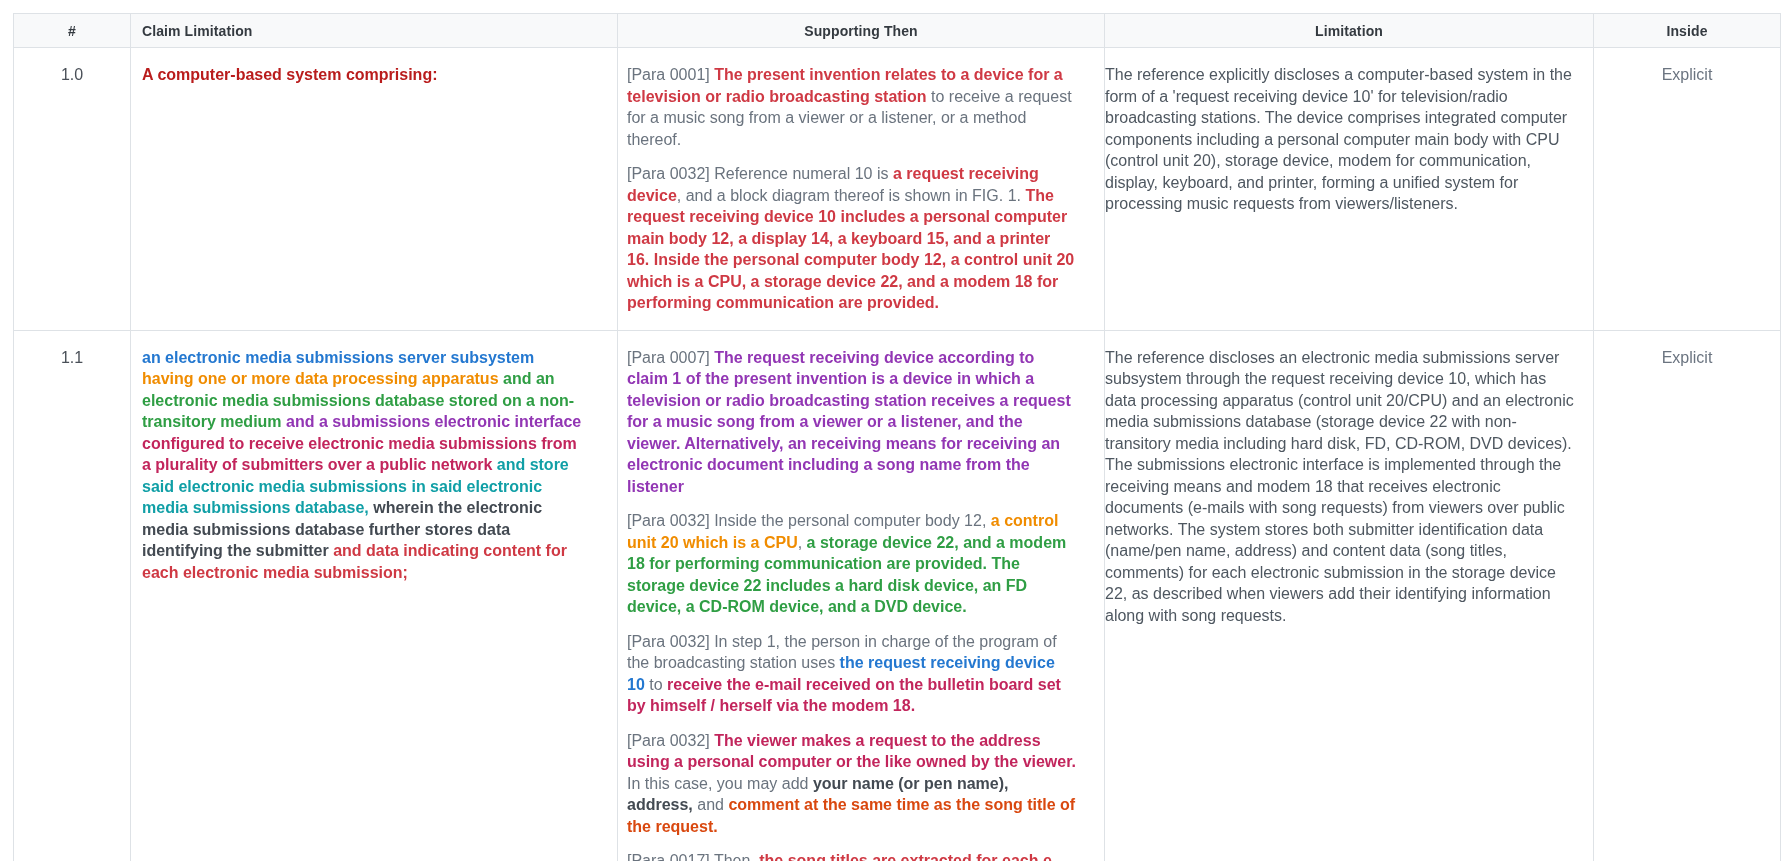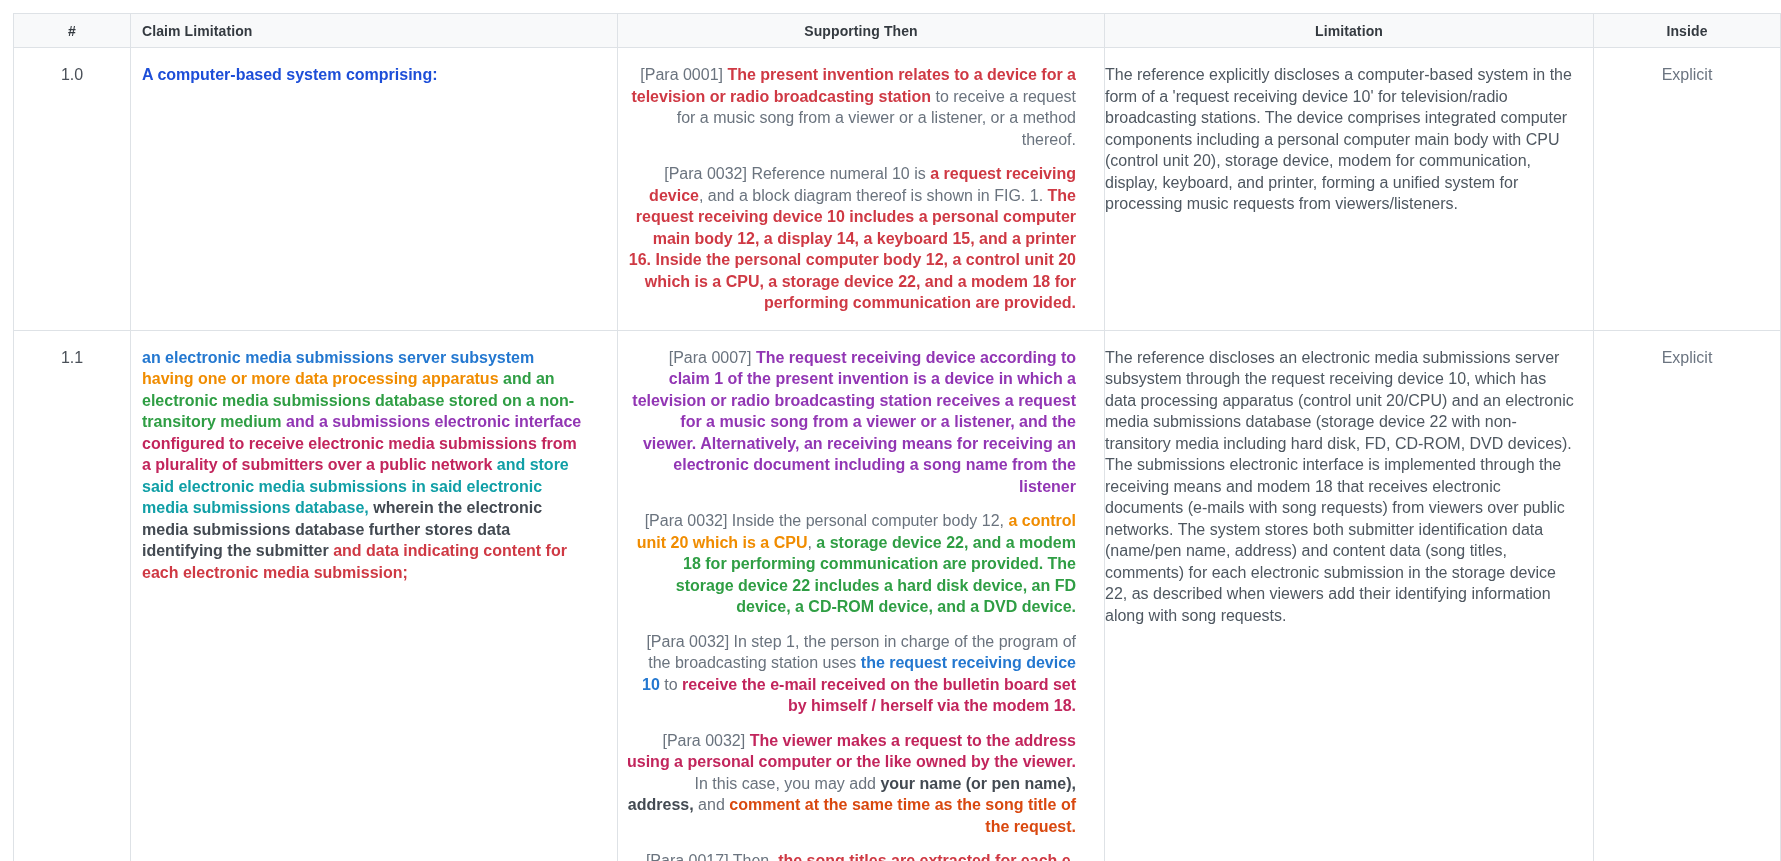--- a/index.html
+++ b/index.html
@@ -39,21 +39,20 @@
     text-align: center;
     padding-top: 16px;
     color: #4a5058;
     font-size: 14px;
   }
   td.claim {
     padding: 16px 30px 16px 11px;
   }
   td.supporting {
     padding: 16px 28px 16px 9px;
-    text-align: right;
   }
   td.explanation {
     padding: 16px 14px 16px 0;
     color: #4e5760;
   }
   td.support {
     text-align: center;
     padding-top: 16px;
     color: #6b7480;
   }
@@ -79,21 +78,21 @@
         <th class="left">Claim Limitation</th>
         <th>Supporting Then</th>
         <th>Limitation</th>
         <th>Inside</th>
       </tr>
     </thead>
     <tbody>
         <tr>
     <td class="num">1.0</td>
     <td class="claim">
-            <div class="para"><span class="b" style="color: #1d4ed8;">A computer-based system comprising:</span></div>
+            <div class="para"><span class="b" style="color: #b91c1c;">A computer-based system comprising:</span></div>
           </td>
     <td class="supporting">
             <div class="para"><span style="color: rgb(106, 115, 126);">[Para 0001] </span><span class="b" style="color: rgb(207, 57, 68);">The present invention relates to a device for a television or radio broadcasting station</span><span style="color: rgb(106, 115, 126);"> to receive a request for a music song from a viewer or a listener, or a method thereof.</span></div>
             <div class="para"><span style="color: rgb(106, 115, 126);">[Para 0032] Reference numeral 10 is </span><span class="b" style="color: rgb(207, 57, 68);">a request receiving device</span><span style="color: rgb(106, 115, 126);">, and a block diagram thereof is shown in FIG. 1. </span><span class="b" style="color: rgb(207, 57, 68);">The request receiving device 10 includes a personal computer main body 12, a display 14, a keyboard 15, and a printer 16. Inside the personal computer body 12, a control unit 20 which is a CPU, a storage device 22, and a modem 18 for performing communication are provided.</span></div>
           </td>
     <td class="explanation">
             <div class="para"><span style="color: rgb(78, 87, 96);">The reference explicitly discloses a computer-based system in the form of a 'request receiving device 10' for television/radio broadcasting stations. The device comprises integrated computer components including a personal computer main body with CPU (control unit 20), storage device, modem for communication, display, keyboard, and printer, forming a unified system for processing music requests from viewers/listeners.</span></div>
           </td>
     <td class="support">Explicit</td>
   </tr>

